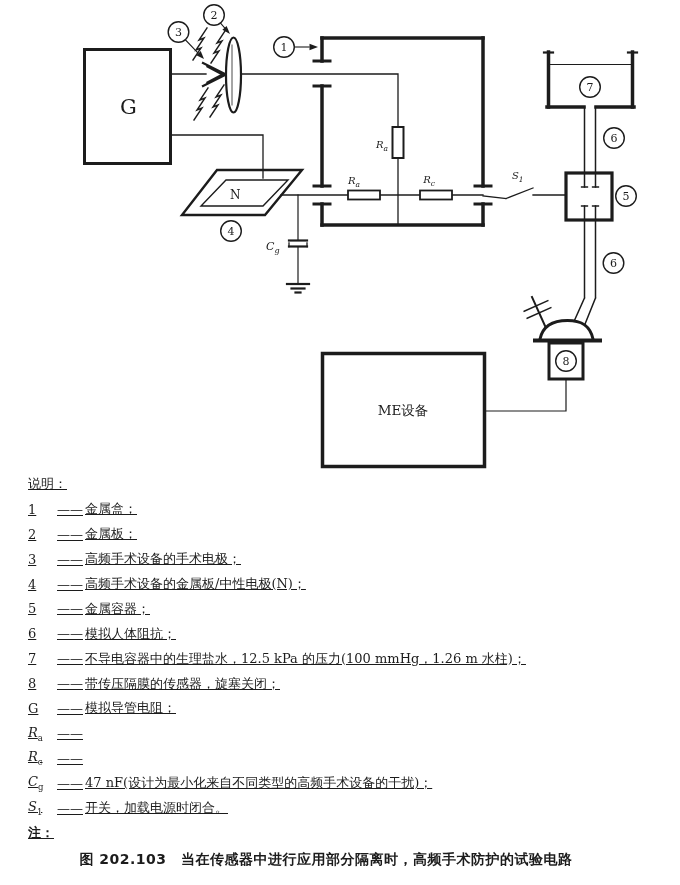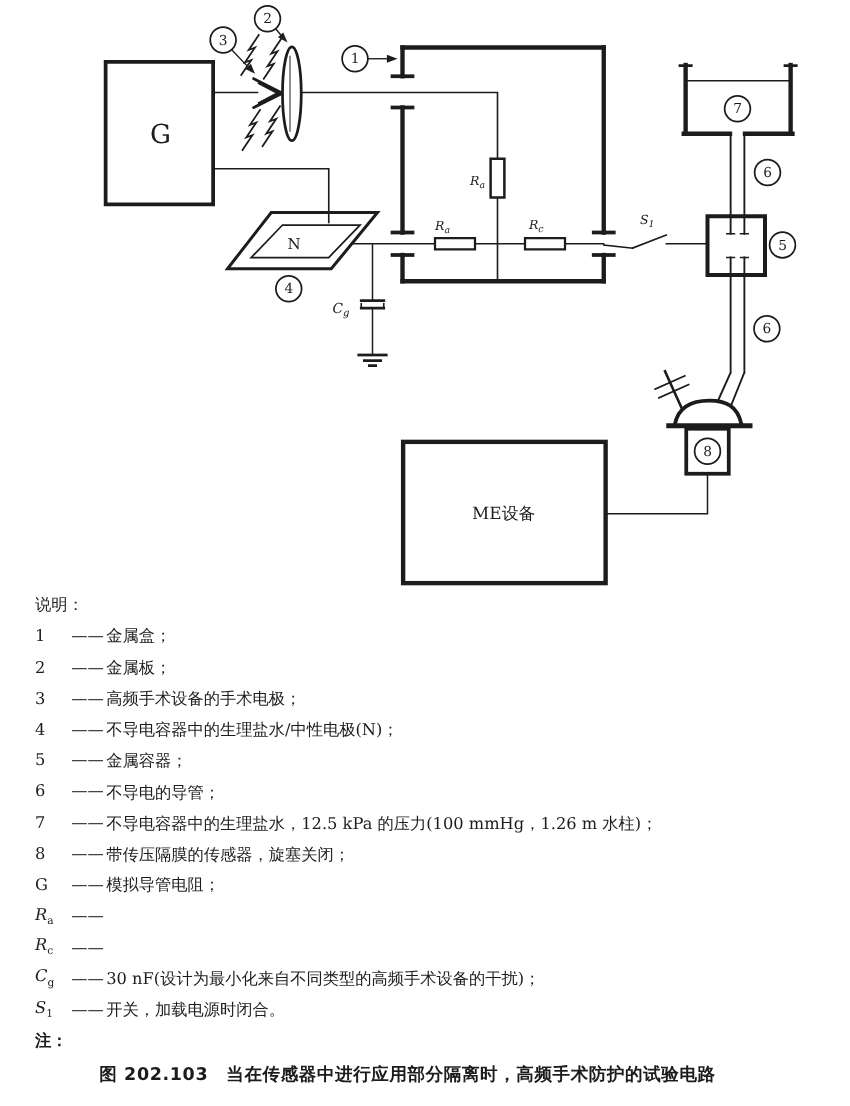--- a/index.html
+++ b/index.html
@@ -1,20 +1,20 @@
 <!DOCTYPE html>
 <html><head>
 <meta charset="utf-8">
 <style>
   html,body{margin:0;padding:0;background:#ffffff;}
   .page{position:relative;width:680px;height:885px;background:#ffffff;overflow:hidden;
         font-family:"DejaVu Serif","Liberation Serif",serif;color:#1c1c1c;}
   .diagram{position:absolute;left:0;top:0;}
   .legend{position:absolute;left:28px;top:472px;right:8px;font-size:13px;}
-  .lrow{display:flex;align-items:center;height:24.9px;white-space:nowrap;}
+  .lrow{display:flex;align-items:center;height:24.9px;white-space:nowrap;text-decoration:underline;}
   .lrow .sym{width:29px;flex:none;}
   .lrow .sym i{font-style:italic;}
   .lrow .sym sub{font-size:8.5px;}
   .lrow .dash{flex:none;margin-right:2px;letter-spacing:0;}
   .lrow .txt{flex:none;}
   .note-label{font-weight:bold;}
   .caption{position:absolute;left:0;top:851px;width:652px;text-align:center;
            font-family:"DejaVu Sans","Liberation Sans",sans-serif;
            font-weight:bold;font-size:14px;letter-spacing:0.5px;}
   svg text{font-family:"DejaVu Serif","Liberation Serif",serif;}
@@ -226,31 +226,31 @@
         <span class="txt">金属板；</span>
     </div>
     <div class="lrow">
       <span class="sym">3</span>
         <span class="dash">——</span>
         <span class="txt">高频手术设备的手术电极；</span>
     </div>
     <div class="lrow">
       <span class="sym">4</span>
         <span class="dash">——</span>
-        <span class="txt">不导电容器中的生理盐水/中性电极(N)；</span>
+        <span class="txt">高频手术设备的金属板/中性电极(N)；</span>
     </div>
     <div class="lrow">
       <span class="sym">5</span>
         <span class="dash">——</span>
         <span class="txt">金属容器；</span>
     </div>
     <div class="lrow">
       <span class="sym">6</span>
         <span class="dash">——</span>
-        <span class="txt">不导电的导管；</span>
+        <span class="txt">模拟人体阻抗；</span>
     </div>
     <div class="lrow">
       <span class="sym">7</span>
         <span class="dash">——</span>
         <span class="txt">不导电容器中的生理盐水，12.5 kPa 的压力(100 mmHg，1.26 m 水柱)；</span>
     </div>
     <div class="lrow">
       <span class="sym">8</span>
         <span class="dash">——</span>
         <span class="txt">带传压隔膜的传感器，旋塞关闭；</span>
@@ -264,21 +264,21 @@
       <span class="sym"><i>R</i><sub>a</sub></span>
         <span class="dash">——</span>
     </div>
     <div class="lrow">
       <span class="sym"><i>R</i><sub>c</sub></span>
         <span class="dash">——</span>
     </div>
     <div class="lrow">
       <span class="sym"><i>C</i><sub>g</sub></span>
         <span class="dash">——</span>
-        <span class="txt">30 nF(设计为最小化来自不同类型的高频手术设备的干扰)；</span>
+        <span class="txt">47 nF(设计为最小化来自不同类型的高频手术设备的干扰)；</span>
     </div>
     <div class="lrow">
       <span class="sym"><i>S</i><sub>1</sub></span>
         <span class="dash">——</span>
         <span class="txt">开关，加载电源时闭合。</span>
     </div>
     <div class="lrow">
       <span class="note-label">注：</span>
     </div>
   </div>

